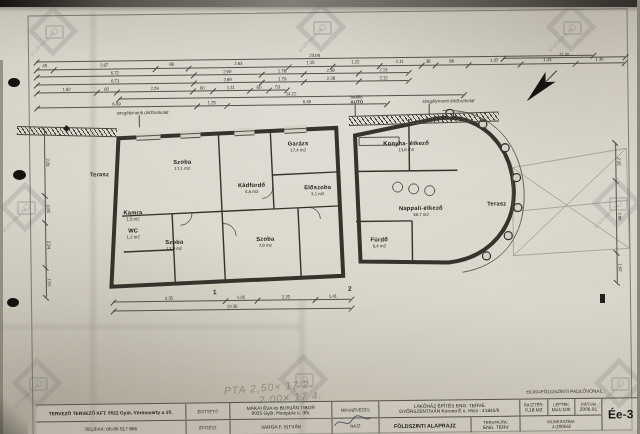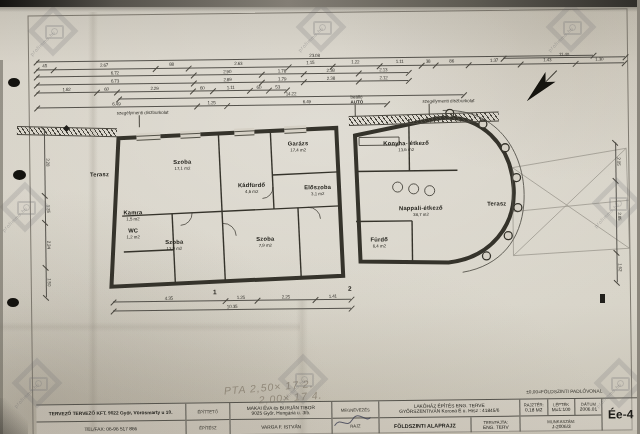--- a/index.html
+++ b/index.html
@@ -421,21 +421,21 @@
         <span class="bx">
           <span class="lab">DÁTUM</span>
           <span class="val">2006.01</span>
         </span>
       </div>
       <div class="r2">
         <span class="lab">MUNKASZÁM:</span>
         <span class="val">J-2006/3</span>
       </div>
     </div>
-    <div class="tb sheetcode" style="width:36px;border-right:none;">Ée-4</div>
+    <div class="tb sheetcode" style="width:36px;border-right:none;">Ée-3</div>
   </div>
 
   <svg style="left:330px;top:414px;z-index:21;" width="40" height="16" viewBox="0 0 40 16">
     <path d="M2,12 C8,2 14,16 20,6 S34,10 38,4" fill="none" stroke="#3c3f52" stroke-width="1" opacity=".8"></path>
   </svg>
 </div>
 
 <div class="edge-top"></div>
 <div class="edge-top2"></div>
 <div class="edge-right"></div>

